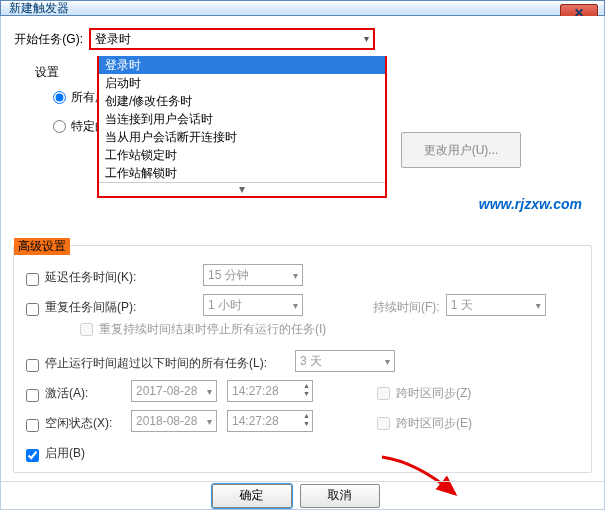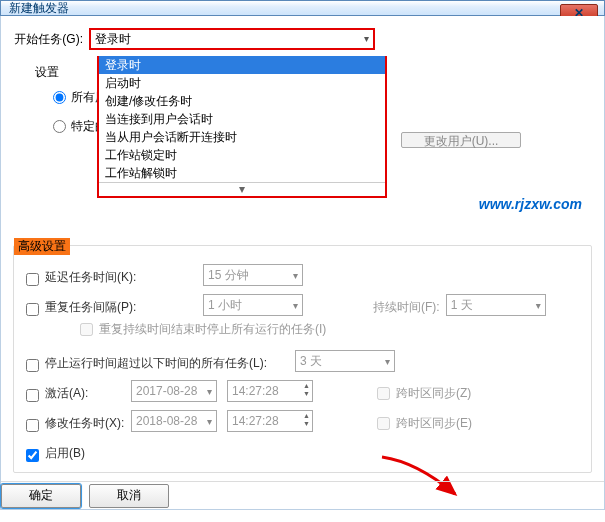--- a/index.html
+++ b/index.html
@@ -13,34 +13,34 @@
 .combo{flex:1;height:22px;border:1px solid #7a7a7a;background:#fff;display:flex;align-items:center;padding:0 4px;position:relative;cursor:pointer}
 .combo.redbox{border:2px solid #e30000}
 .combo .chev{position:absolute;right:4px;top:3px;font-size:10px;color:#555}
 .dropdown{position:absolute;left:96px;top:40px;width:290px;background:#fff;border-left:2px solid #e30000;border-right:2px solid #e30000;border-bottom:2px solid #e30000;z-index:10}
 .dropdown .opt{height:18px;padding:0 6px;display:flex;align-items:center;cursor:pointer}
 .dropdown .opt.sel{background:#2b7de0;color:#fff}
 .dropdown .scrollarrow{text-align:center;border-top:1px solid #ccc;height:14px;line-height:12px;color:#666;cursor:pointer}
 .section{margin-top:14px}
 .radio-line{margin-left:40px;margin-top:8px;display:flex;align-items:center}
 .radio-line input{margin-right:5px}
-.userbtn{margin-left:340px;width:120px;height:16px;border:1px solid #a9a9a9;background:#f3f3f3;color:#888;border-radius:2px;position:absolute;left:60px;top:116px;cursor:not-allowed}
+.userbtn{margin-left:340px;width:120px;height:36px;border:1px solid #a9a9a9;background:#f3f3f3;color:#888;border-radius:2px;position:absolute;left:60px;top:116px;cursor:not-allowed}
 .groupbox{border:1px solid #dcdcdc;border-radius:2px;margin-top:36px;padding:10px 8px 10px 8px;position:relative}
 .gbtitle{position:absolute;top:-8px;left:0;background:#f97316;padding:0 4px}
 .grow{display:flex;align-items:flex-end;height:30px}
 .grow .chk{margin-left:4px;margin-right:6px}
 .grow .glabel{width:158px;color:#333}
 .grow .glabel.disabled,.grow span.disabled{color:#9a9a9a}
 .mini{width:100px;height:22px;border:1px solid #a9a9a9;background:#fff;display:flex;align-items:center;padding:0 4px;position:relative;color:#9a9a9a;margin-right:10px}
 .mini .chev{position:absolute;right:4px;font-size:10px;color:#888}
 .mini.spin{width:86px}
 .spinbtns{position:absolute;right:2px;top:1px;display:flex;flex-direction:column;font-size:7px;line-height:8px;color:#666}
 .sub{margin-left:58px;color:#9a9a9a;display:flex;align-items:center;height:26px}
 .sub .chk{margin-right:6px}
-.footer{position:absolute;left:0;right:0;bottom:0;height:28px;border-top:1px solid #dcdcdc;display:flex;align-items:center;justify-content:flex-start;padding-right:14px;gap:8px}
+.footer{position:absolute;left:0;right:0;bottom:0;height:28px;border-top:1px solid #dcdcdc;display:flex;align-items:center;justify-content:center;padding-right:14px;gap:8px}
 .btn{width:80px;height:24px;border:1px solid #8a8a8a;background:linear-gradient(#fdfdfd,#e7e7e7);border-radius:2px;cursor:pointer}
 .btn.primary{outline:1px solid #3b97e2;box-shadow:0 0 2px #3b97e2}
 .watermark{position:absolute;right:22px;top:180px;color:#0066cc;font-style:italic;font-weight:bold;font-size:14px;text-shadow:1px 1px 1px #fff,-1px -1px 1px #fff}
 .arrow{position:absolute;left:376px;top:436px;width:90px;height:50px;pointer-events:none}
 .time-right-col{display:flex;align-items:center;margin-left:50px}
 </style>
 </head>
 <body>
 
 <div class="titlebar">
@@ -140,21 +140,21 @@
           <div class="spinbtns">▲<br>▼</div>
         </div>
       <div class="time-right-col">
           <input type="checkbox" class="chk" disabled="" style="">
           <span class="disabled">跨时区同步(Z)</span>
         </div>
     </div>
 
     <div class="grow">
       <input type="checkbox" class="chk" style="">
-      <div class="glabel" style="width:86px">修改任务时(X):</div>
+      <div class="glabel" style="width:86px">空闲状态(X):</div>
       <div class="mini spin">
           <span>2018-08-28</span>
           <span class="chev">▾</span>
         </div>
       <div class="mini spin">
           <span>14:27:28</span>
           <div class="spinbtns">▲<br>▼</div>
         </div>
       <div class="time-right-col">
           <input type="checkbox" class="chk" disabled="" style="">

